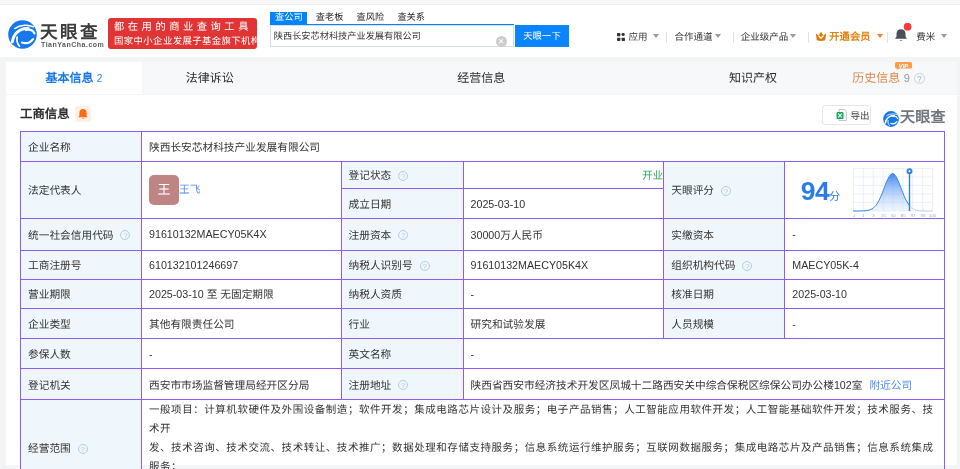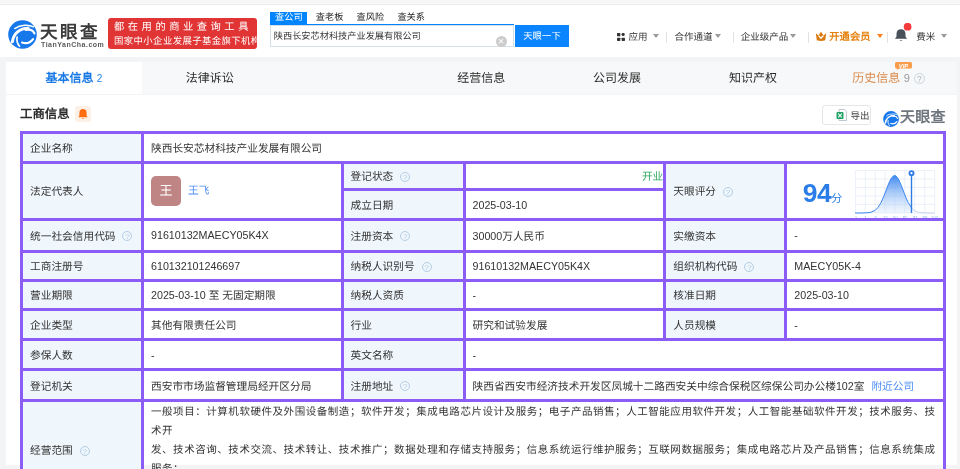--- a/index.html
+++ b/index.html
@@ -40,28 +40,28 @@
 #tab7 .n9{color:#9a9a9a;font-size:11px;}
 
 #main{left:6px;top:94.5px;width:950.5px;height:370.5px;background:#fff;}
 #secttl{left:14px;top:9px;font-size:12.4px;font-weight:bold;color:#2b2b2b;position:absolute;}
 #bellbadge{left:69px;top:11px;width:16px;height:16px;background:#fdf0e6;border-radius:3px;position:absolute;}
 #exportbtn{left:816px;top:10px;width:48.5px;height:20.5px;border:1px solid #e6e6e6;border-radius:3px;position:absolute;font-size:9.5px;color:#444;text-align:right;line-height:19px;}
 #wm{left:877px;top:10px;position:absolute;}
 #wmtx{font-size:15px;font-weight:bold;color:#70767e;letter-spacing:0.3px;vertical-align:2px;margin-left:1px;}
 
 table{border-collapse:collapse;table-layout:fixed;position:absolute;left:14px;top:36px;width:923.5px;}
-td{border:3px solid #8b5cf6;font-size:10.7px;color:#333;padding:0 0 0 7px;vertical-align:middle;overflow:hidden;white-space:nowrap;}
+td{border:1px solid #8b5cf6;font-size:10.7px;color:#333;padding:0 0 0 7px;vertical-align:middle;overflow:hidden;white-space:nowrap;}
 td.lb{background:#eff6fc;}
 td.wrap{white-space:normal;}
 .q{display:inline-block;width:10px;height:10px;border:1px solid #b5cde4;border-radius:50%;color:#b5cde4;font-size:8px;line-height:9px;text-align:center;margin-left:4px;vertical-align:0.5px;}
 .green{color:#2fa75f;text-align:right;}
 .blue{color:#4f8ef5;margin-top:16px;}
 .avatar{display:inline-block;width:30px;height:30px;background:#bf8484;border-radius:5px;color:#fff;font-size:13px;text-align:center;line-height:30px;vertical-align:middle;}
-.avname{margin-left:7px;color:#4f8ef5;}
+.avname{margin-left:0;color:#4f8ef5;}
 #score94{position:absolute;left:15.5px;top:15.5px;font-size:26.5px;line-height:29px;font-weight:bold;color:#2a7de8;letter-spacing:-0.5px;}
 #scorefen{position:absolute;left:44px;top:25px;font-size:11px;color:#2a7de8;}
 #scorechart{position:absolute;left:68px;top:6px;}
 </style>
 </head>
 <body>
 <svg width="0" height="0" style="position:absolute;">
     <defs>
       <symbol id="tyclogo" viewBox="0 0 28 28">
 <circle cx="14" cy="14" r="13.8" fill="#1678ea"></circle>
@@ -120,21 +120,20 @@
           <circle cx="13.6" cy="3.7" r="3.9" fill="#f43a3a"></circle>
         </svg>
       </span>
     <span class="mi" style="left:304.3px;font-size:9.5px;">费米<span class="caret" style="margin-left:6px;"></span></span>
   </div>
 </div>
 <div id="tabbar" class="abs">
   <div class="tab" id="tab1" style="left:0;">基本信息 <span class="n17">2</span></div>
   <div class="tab" style="left:135.8px;">法律诉讼</div>
   <div class="tab" style="left:407.4px;">经营信息</div>
-  <div class="tab" style="left:543.2px;">公司发展</div>
   <div class="tab" style="left:679px;">知识产权</div>
   <div class="tab" id="tab7" style="left:814.7px;">历史信息 <span class="n9">9</span><span class="q" style="width:11px;height:11px;border-color:#ccd4dc;color:#a9b2ba;font-size:8.5px;line-height:10px;">?</span>
     <svg style="position:absolute;left:74px;top:-0.5px;" width="17" height="8" viewBox="0 0 17 8">
         <path d="M1.5 0 H15.5 Q17 0 17 1.5 V5 Q17 6.5 15.5 6.5 H4.5 L1.2 8 L2.2 6.5 Q0 6.5 0 5 V1.5 Q0 0 1.5 0Z" fill="#f99d4d"></path>
         <text x="8.5" y="5.6" font-size="5.8" font-weight="bold" fill="#fff" text-anchor="middle" font-style="italic">VIP</text>
       </svg>
   </div>
 </div>
 <div id="main" class="abs">
   <div id="secttl">工商信息</div>

